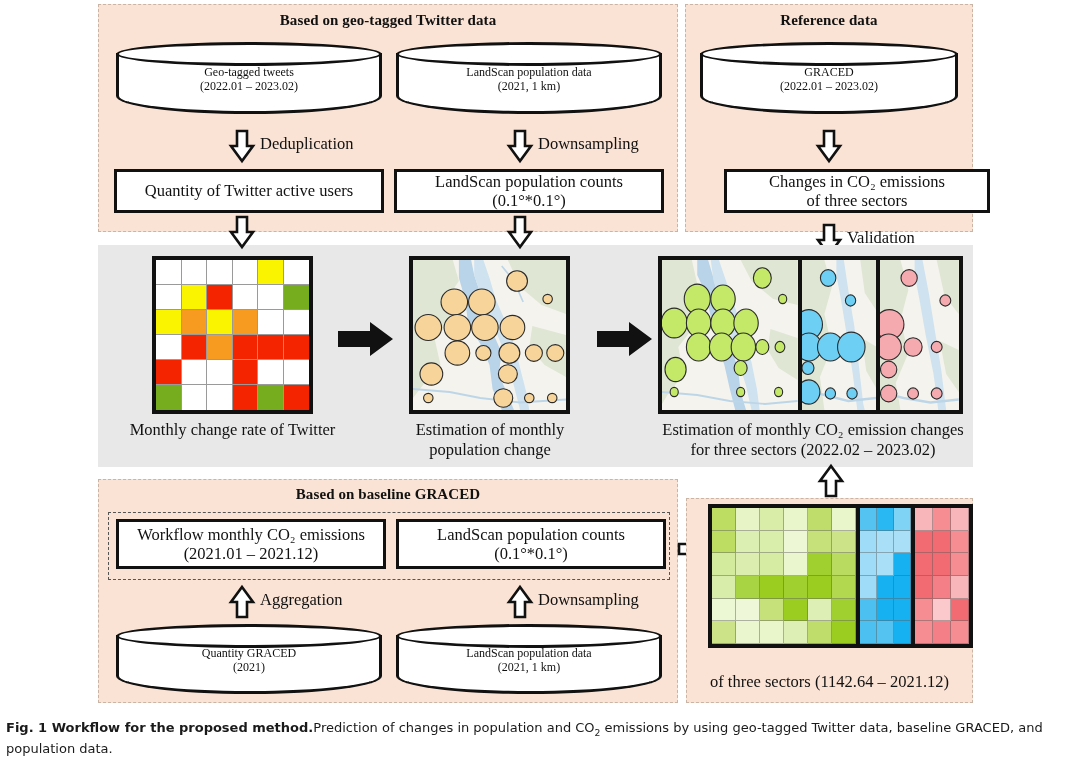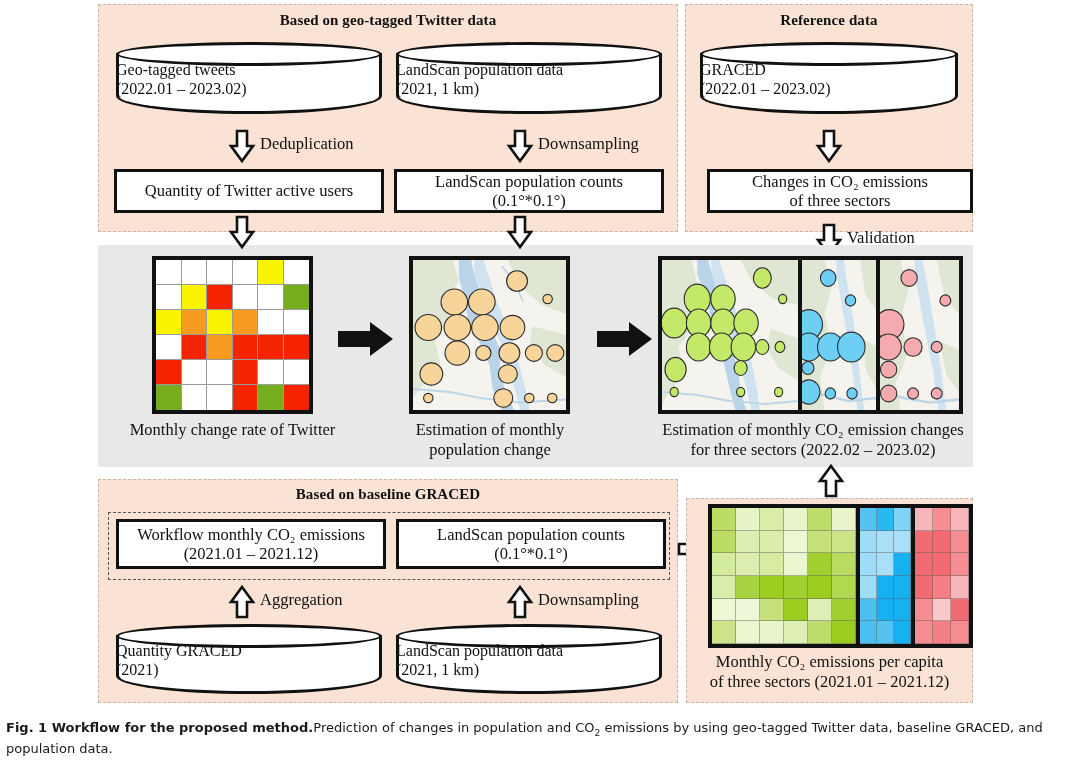--- a/index.html
+++ b/index.html
@@ -63,21 +63,22 @@
   .cyl .top{
     position:absolute;left:0;right:0;top:0;height:24px;
     background:#fff;
     border:3px solid #111;
     border-radius:50%/50%;
     box-sizing:border-box;
   }
   .cyl .txt{
     position:absolute;left:0;right:0;top:50%;
     transform:translateY(-46%);
-    font-size:16px;
+    text-align:center;
+    font-size:12px;
     line-height:1.2;
     z-index:3;
   }
   
   svg.ar{position:absolute;overflow:visible;}
   svg.ar polygon{fill:#ffffff;stroke:#111;stroke-width:2.6;stroke-linejoin:miter;}
 
   .ar-label{
     position:absolute;
     font-size:16.5px;
@@ -192,21 +193,21 @@
   <div class="txt">
     <span>GRACED</span><br>
     <span>(2022.01 – 2023.02)</span>
   </div>
 </div>
 
 <svg class="ar" style="left:817px;top:130px;" width="24" height="32">
   <polygon points="7,1 17,1 17,16 23,16 12,31 1,16 7,16"></polygon>
 </svg>
 
-<div class="box abs" style="left:707px;top:169px;width:266px;height:44px;flex-direction:column;">
+<div class="box abs" style="left:724px;top:169px;width:266px;height:44px;flex-direction:column;">
   <span>Changes in CO₂ emissions</span>
   <span class="l2">of three sectors</span>
 </div>
 
 <svg class="ar" style="left:817px;top:224px;" width="24" height="32">
   <polygon points="7,1 17,1 17,16 23,16 12,31 1,16 7,16"></polygon>
 </svg>
 <div class="ar-label abs" style="left:847px;top:228px;">Validation</div>
 
 <div class="band abs" style="left:98px;top:245px;width:875px;height:222px;"></div>
@@ -531,22 +532,22 @@
         <div style="background: rgb(251, 201, 204);"></div>
         <div style="background: rgb(242, 107, 114);"></div>
         <div style="background: rgb(245, 141, 147);"></div>
         <div style="background: rgb(244, 127, 134);"></div>
         <div style="background: rgb(245, 141, 147);"></div>
       </div>
   </div>
 </div>
 
 <div class="cap" style="left:686px;top:652px;width:287px;">
-  <span>Monthly CO₂ emissions per capita</span><br>
-  <span>of three sectors (2021.01 – 2021.12)</span>
+  <br>
+  <span>of three sectors (1142.64 – 2021.12)</span>
 </div>
 
 <svg class="ar" style="left:818px;top:465px;" width="26" height="32">
   <polygon points="13,1 24,16 18,16 18,31 8,31 8,16 2,16"></polygon>
 </svg>
 
 <div class="figcap">
   <b>Fig. 1 Workflow for the proposed method.</b><span>Prediction of changes in population and CO</span><sub>2</sub><span> emissions by using geo-tagged Twitter data, baseline GRACED, and population data.</span>
 </div>
 

